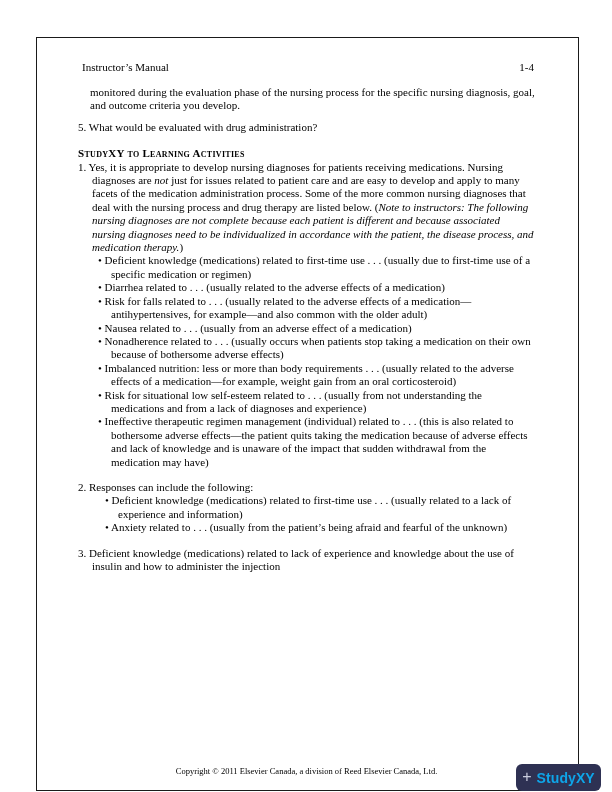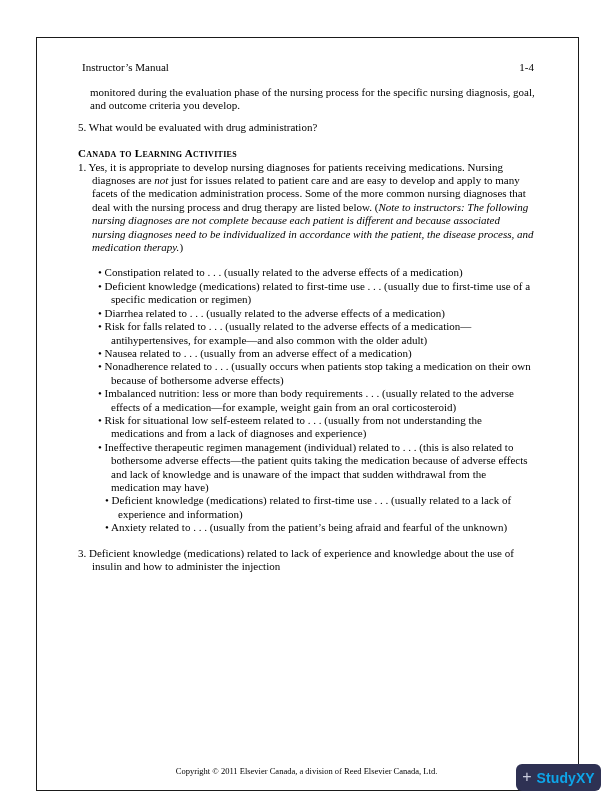--- a/index.html
+++ b/index.html
@@ -90,31 +90,31 @@
   <div class="border-box"></div>
 
   <div class="header">
     <span>Instructor’s Manual</span>
     <span>1-4</span>
   </div>
 
   <div class="content" id="doc-content">
       <div class="blk cont"><span>monitored during the evaluation phase of the nursing process for the specific nursing diagnosis, goal, and outcome criteria you develop.</span></div>
       <div class="blk question"><span>5. What would be evaluated with drug administration?</span></div>
-      <div class="blk heading"><span>Canada to Learning Activities</span></div>
+      <div class="blk heading"><span>StudyXY to Learning Activities</span></div>
       <div class="blk numitem"><span>1. Yes, it is appropriate to develop nursing diagnoses for patients receiving medications. Nursing diagnoses are </span><span class="it">not</span><span> just for issues related to patient care and are easy to develop and apply to many facets of the medication administration process. Some of the more common nursing diagnoses that deal with the nursing process and drug therapy are listed below. (</span><span class="it">Note to instructors: The following nursing diagnoses are not complete because each patient is different and because associated nursing diagnoses need to be individualized in accordance with the patient, the disease process, and medication therapy.</span><span>)</span></div>
-      <div class="blk bullet gap"><span>• Constipation related to . . . (usually related to the adverse effects of a medication)</span></div>
       <div class="blk bullet"><span>• Deficient knowledge (medications) related to first-time use . . . (usually due to first-time use of a specific medication or regimen)</span></div>
       <div class="blk bullet"><span>• Diarrhea related to . . . (usually related to the adverse effects of a medication)</span></div>
       <div class="blk bullet"><span>• Risk for falls related to . . . (usually related to the adverse effects of a medication—antihypertensives, for example—and also common with the older adult)</span></div>
       <div class="blk bullet"><span>• Nausea related to . . . (usually from an adverse effect of a medication)</span></div>
       <div class="blk bullet"><span>• Nonadherence related to . . . (usually occurs when patients stop taking a medication on their own because of bothersome adverse effects)</span></div>
       <div class="blk bullet"><span>• Imbalanced nutrition: less or more than body requirements . . . (usually related to the adverse effects of a medication—for example, weight gain from an oral corticosteroid)</span></div>
       <div class="blk bullet"><span>• Risk for situational low self-esteem related to . . . (usually from not understanding the medications and from a lack of diagnoses and experience)</span></div>
       <div class="blk bullet"><span>• Ineffective therapeutic regimen management (individual) related to . . . (this is also related to bothersome adverse effects—the patient quits taking the medication because of adverse effects and lack of knowledge and is unaware of the impact that sudden withdrawal from the medication may have)</span></div>
+      <div class="blk numitem gap"><span>2. Responses can include the following:</span></div>
       <div class="blk bullet2"><span>• Deficient knowledge (medications) related to first-time use . . . (usually related to a lack of experience and information)</span></div>
       <div class="blk bullet2"><span>• Anxiety related to . . . (usually from the patient’s being afraid and fearful of the unknown)</span></div>
       <div class="blk numitem gap"><span>3. Deficient knowledge (medications) related to lack of experience and knowledge about the use of insulin and how to administer the injection</span></div>
     </div>
 
   <div class="footer">Copyright © 2011 Elsevier Canada, a division of Reed Elsevier Canada, Ltd.</div>
 
   <div class="logo-badge" style="background: rgb(46, 49, 83);">
     <span class="logo-plus">+</span>
     <span class="logo-text">StudyXY</span>

